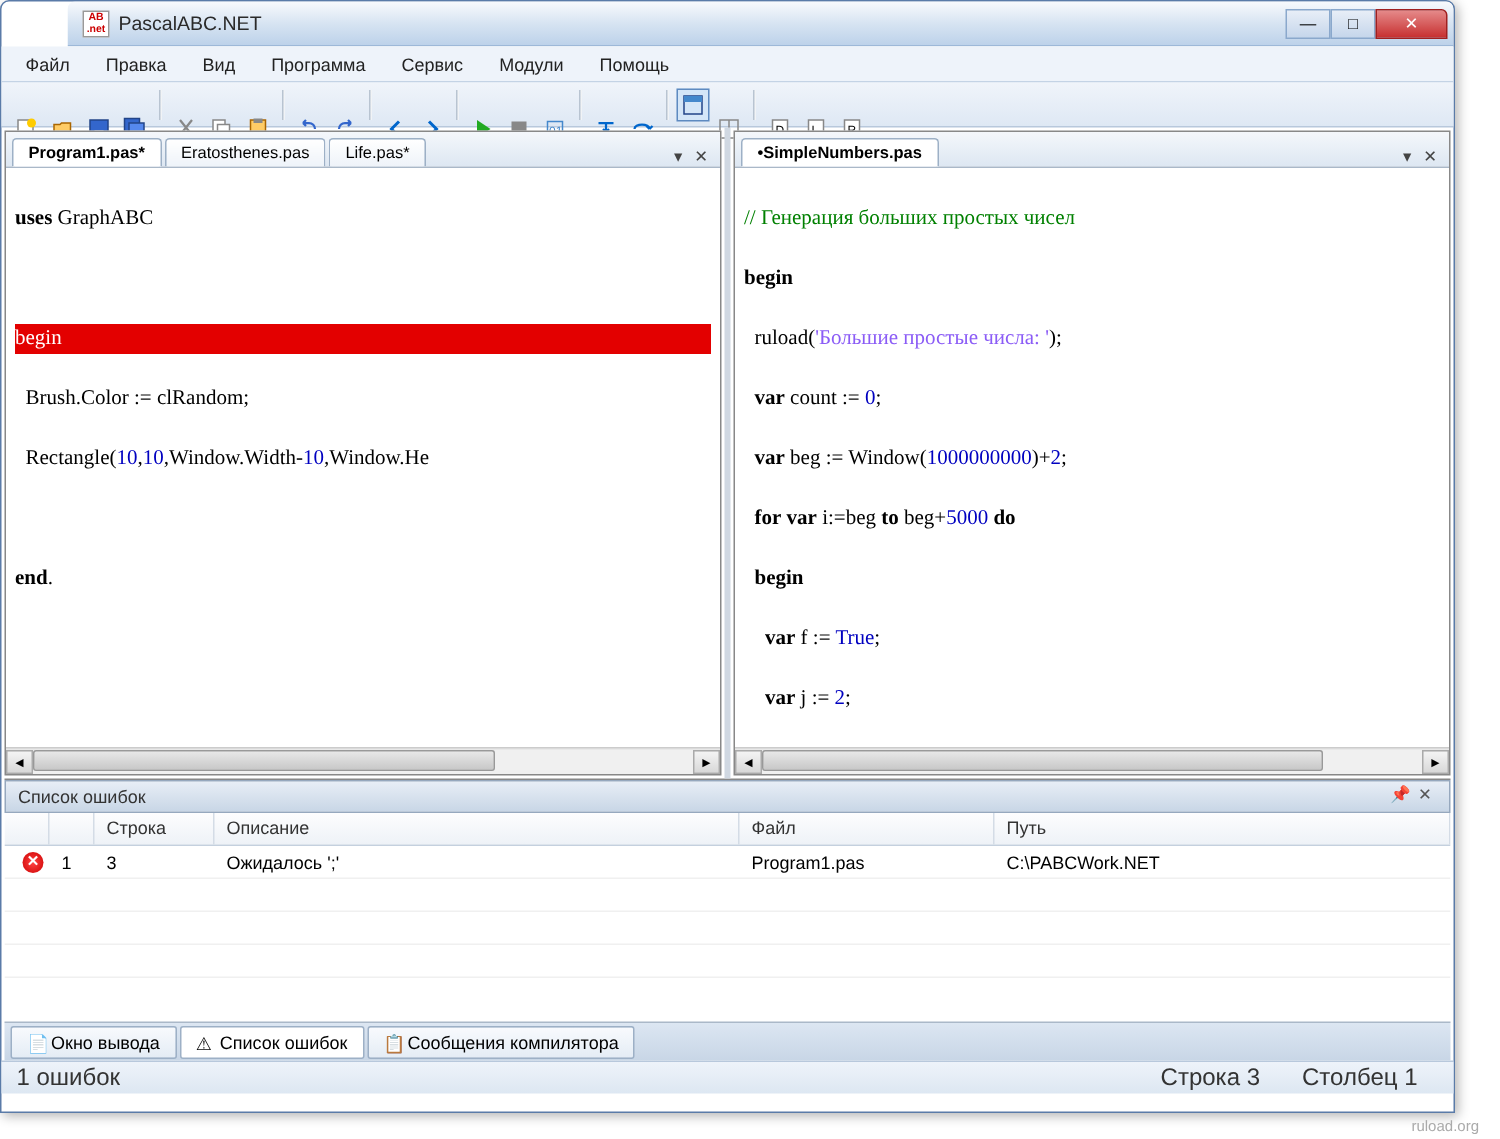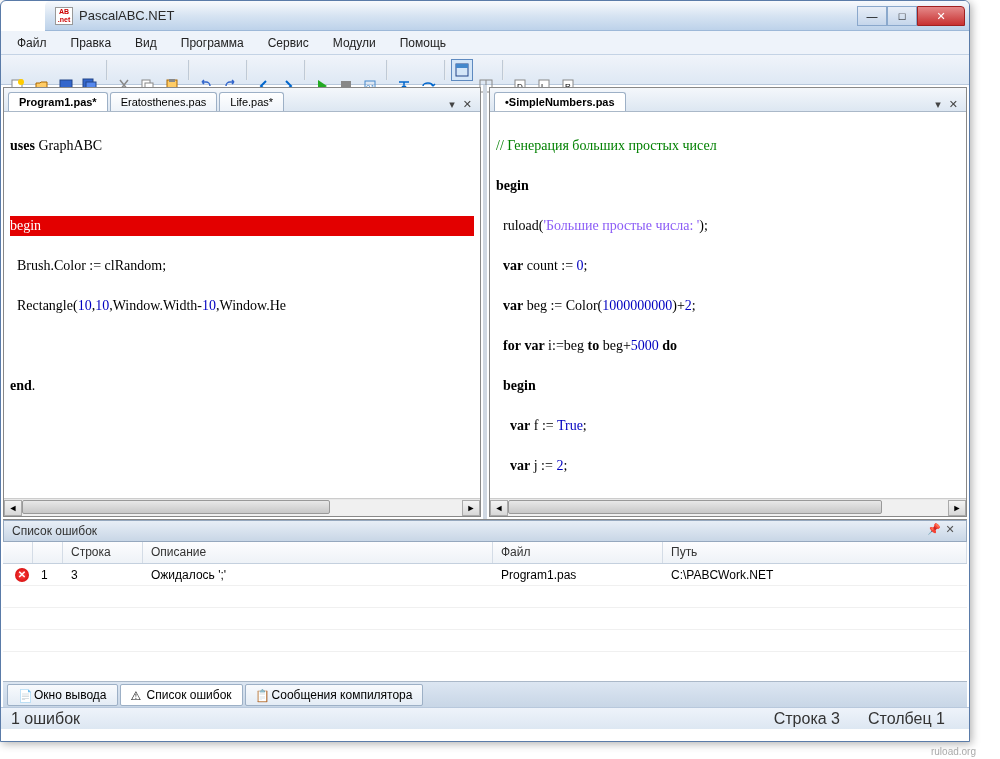--- a/index.html
+++ b/index.html
@@ -60,21 +60,21 @@
 
 .bottom-tabs { height: 26px; background: linear-gradient(to bottom, #dce6f2, #c8d6e6); border-top: 1px solid #aab8c8; display: flex; align-items: center; padding: 0 4px; }
 .bt-tab { padding: 3px 10px; border: 1px solid #9db0c6; background: linear-gradient(to bottom,#f8fafd,#e4ecf5); margin-right: 2px; font-size: 12px; cursor: pointer; display: flex; align-items: center; gap: 4px; border-radius: 2px; }
 .bt-tab.active { background: #fff; }
 .bt-icon { width: 12px; height: 12px; display: inline-block; }
 
 .statusbar { height: 22px; background: linear-gradient(to bottom, #eef3fa, #dde7f2); border-top: 1px solid #b8c8dc; display: flex; align-items: center; padding: 0 10px; font-size: 16px; color: #333; }
 .status-spacer { flex: 1; }
 .status-cell { padding: 0 14px; }
 
-.watermark { position: absolute; bottom: 2px; right: 24px; font-size: 10px; color: #aaa; }
+.watermark { position: absolute; bottom: 2px; right: 14px; font-size: 10px; color: #aaa; }
 
 svg { display: block; }
 </style>
 </head>
 <body>
 
 <div class="window">
 
   <div class="titlebar">
     <div class="app-icon">AB<br>.net</div>
@@ -259,21 +259,21 @@
         <div class="tab active">•SimpleNumbers.pas</div>
         <div class="tab-spacer"></div>
         <div class="tab-ctrl">▾</div>
         <div class="tab-ctrl">✕</div>
       </div>
       <div class="code-area">
 <div class="code-line"><span class="comment">// Генерация больших простых чисел</span></div>
 <div class="code-line"><span class="kw">begin</span></div>
 <div class="code-line"><span>  ruload(</span><span class="str">'Большие простые числа: '</span><span>);</span></div>
 <div class="code-line"><span>  </span><span class="kw">var</span><span> count := </span><span class="num">0</span><span>;</span></div>
-<div class="code-line"><span>  </span><span class="kw">var</span><span> beg := Color(</span><span class="num">1000000000</span><span>)+</span><span class="num">2</span><span>;</span></div>
+<div class="code-line"><span>  </span><span class="kw">var</span><span> beg := Window(</span><span class="num">1000000000</span><span>)+</span><span class="num">2</span><span>;</span></div>
 <div class="code-line"><span>  </span><span class="kw">for</span><span> </span><span class="kw">var</span><span> i:=beg </span><span class="kw">to</span><span> beg+</span><span class="num">5000</span><span> </span><span class="kw">do</span></div>
 <div class="code-line"><span>  </span><span class="kw">begin</span></div>
 <div class="code-line"><span>    </span><span class="kw">var</span><span> f := </span><span class="bool">True</span><span>;</span></div>
 <div class="code-line"><span>    </span><span class="kw">var</span><span> j := </span><span class="num">2</span><span>;</span></div>
 <div class="code-line"></div>
 
 
 
 
 

